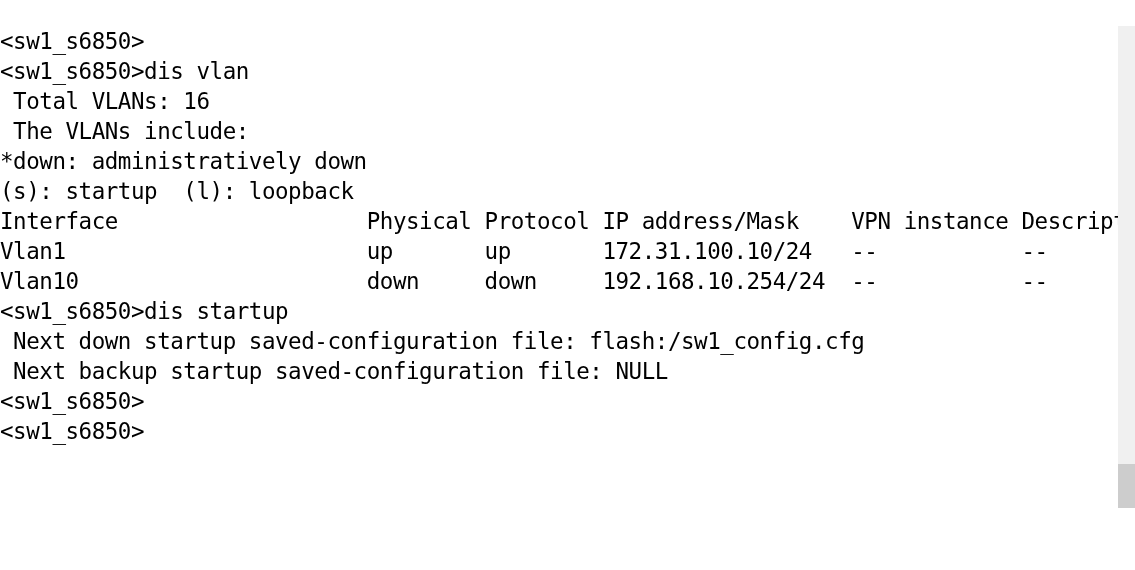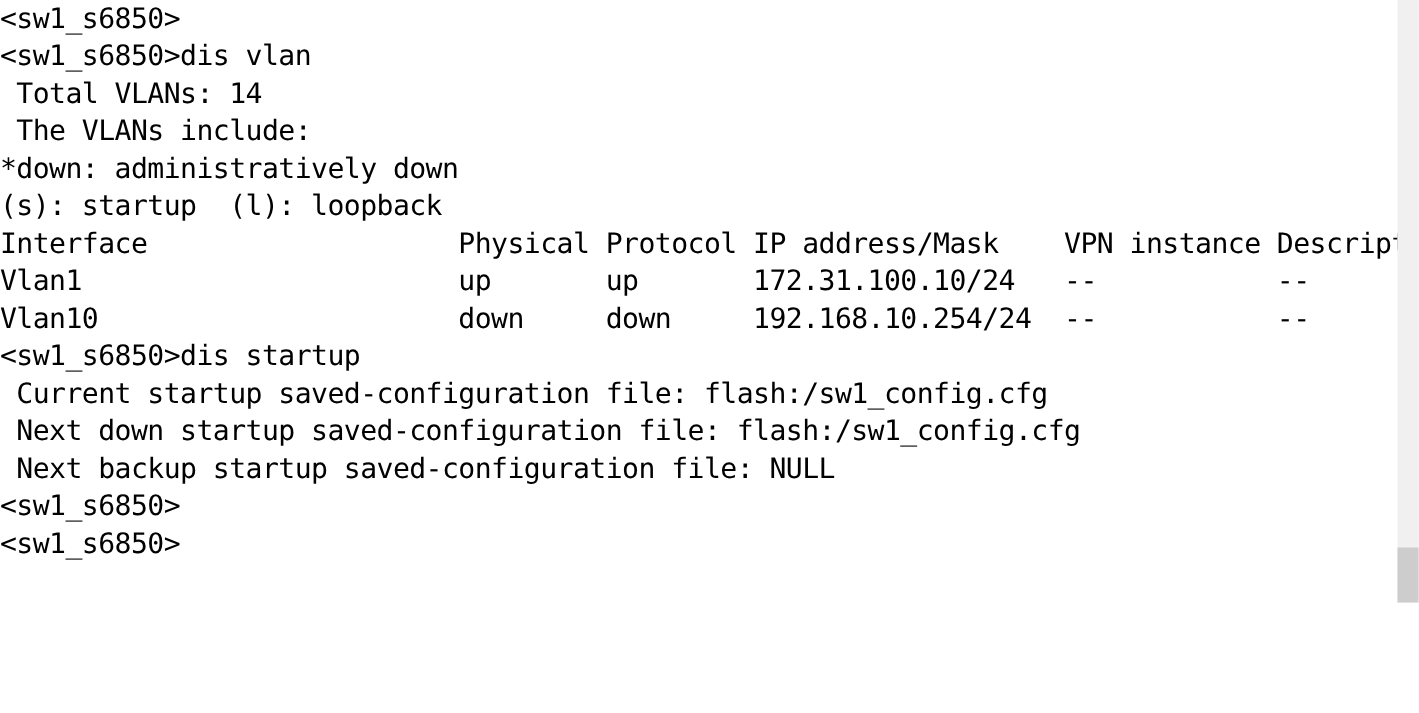--- a/index.html
+++ b/index.html
@@ -14,20 +14,21 @@
     overflow: hidden;
     font-family: "DejaVu Sans Mono", "Liberation Mono", monospace;
   }
 
   #terminal-window {
     position: relative;
     width: 1135px;
     height: 482px;
     background: #ffffff;
     overflow: hidden;
+    margin-top: 26px;
   }
 
   #terminal-output {
     position: absolute;
     left: 0;
     top: 0;
     width: 1118px;
     height: 570px;
     background: #ffffff;
     padding: 0;
@@ -69,29 +70,28 @@
   }
 </style>
 </head>
 <body>
 
 <div id="terminal-window">
 
   <div id="terminal-output">
     <div class="term-line">&lt;sw1_s6850&gt;</div>
     <div class="term-line">&lt;sw1_s6850&gt;dis vlan</div>
-    <div class="term-line"> Total VLANs: 14</div>
+    <div class="term-line"> Total VLANs: 16</div>
     <div class="term-line"> The VLANs include:</div>
     <div class="term-line">*down: administratively down</div>
     <div class="term-line">(s): startup  (l): loopback</div>
     <div class="term-line">Interface                   Physical Protocol IP address/Mask    VPN instance Description</div>
     <div class="term-line">Vlan1                       up       up       172.31.100.10/24   --           --</div>
     <div class="term-line">Vlan10                      down     down     192.168.10.254/24  --           --</div>
     <div class="term-line">&lt;sw1_s6850&gt;dis startup</div>
-    <div class="term-line"> Current startup saved-configuration file: flash:/sw1_config.cfg</div>
     <div class="term-line"> Next down startup saved-configuration file: flash:/sw1_config.cfg</div>
     <div class="term-line"> Next backup startup saved-configuration file: NULL</div>
     <div class="term-line">&lt;sw1_s6850&gt;</div>
     <div class="term-line">&lt;sw1_s6850&gt;</div>
   </div>
 
   <div id="terminal-scrollbar">
     <div id="terminal-scrollbar-thumb"></div>
   </div>
 

